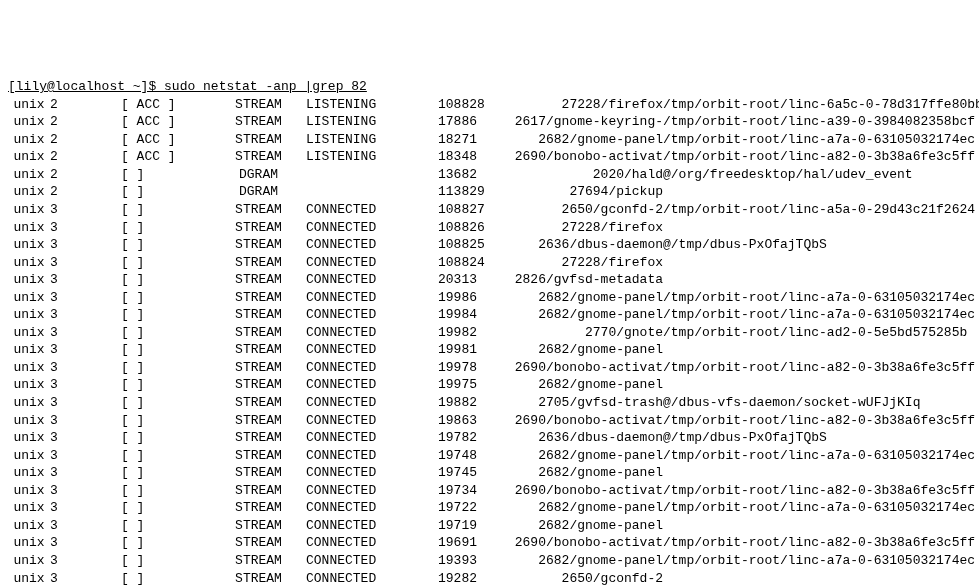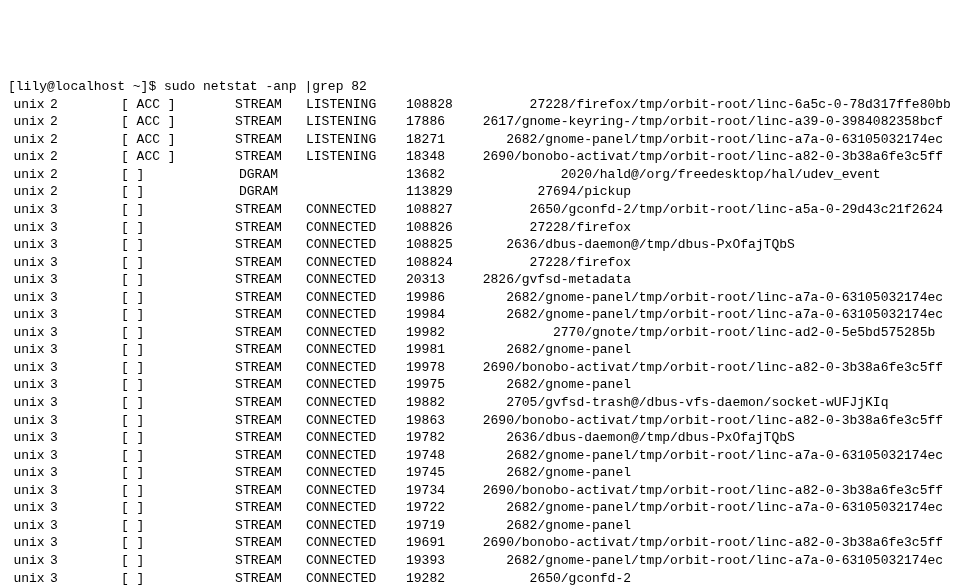--- a/index.html
+++ b/index.html
@@ -7,30 +7,31 @@
       font-size: 13px;
       background: white;
       color: black;
       margin: 0;
       padding: 8px;
       white-space: pre;
       line-height: 1.35;
     }
     .prompt {
       display: inline;
+      text-decoration: underline;
     }
     .row {
       display: block;
     }
     .col-proto { display: inline-block; width: 42px; text-align: center; }
     .col-refcnt { display: inline-block; width: 56px; text-align: left; }
     .col-flags { display: inline-block; width: 90px; margin-left: 15px; }
     .col-type { display: inline-block; width: 95px; text-align: center; }
     .col-state { display: inline-block; width: 100px; }
-    .col-inode { display: inline-block; width: 55px; }
+    .col-inode { display: inline-block; width: 55px; margin-left: 32px; }
     .col-prog { display: inline-block; width: 170px; text-align: right; }
     .col-path { display: inline-block; }
   </style>
 </head>
 <body>
 
 
 
 <div><span class="prompt">[lily@localhost ~]$ sudo netstat -anp |grep 82</span>
 <div id="rows-container"><div class="row"><span class="col-proto">unix</span><span class="col-refcnt">2</span><span class="col-flags">[ ACC ]</span><span class="col-type">STREAM</span><span class="col-state">LISTENING</span><span class="col-inode">108828</span><span class="col-prog">27228/firefox</span><span class="col-path">/tmp/orbit-root/linc-6a5c-0-78d317ffe80bb</span></div><div class="row"><span class="col-proto">unix</span><span class="col-refcnt">2</span><span class="col-flags">[ ACC ]</span><span class="col-type">STREAM</span><span class="col-state">LISTENING</span><span class="col-inode">17886</span><span class="col-prog">2617/gnome-keyring-</span><span class="col-path">/tmp/orbit-root/linc-a39-0-3984082358bcf</span></div><div class="row"><span class="col-proto">unix</span><span class="col-refcnt">2</span><span class="col-flags">[ ACC ]</span><span class="col-type">STREAM</span><span class="col-state">LISTENING</span><span class="col-inode">18271</span><span class="col-prog">2682/gnome-panel</span><span class="col-path">/tmp/orbit-root/linc-a7a-0-63105032174ec</span></div><div class="row"><span class="col-proto">unix</span><span class="col-refcnt">2</span><span class="col-flags">[ ACC ]</span><span class="col-type">STREAM</span><span class="col-state">LISTENING</span><span class="col-inode">18348</span><span class="col-prog">2690/bonobo-activat</span><span class="col-path">/tmp/orbit-root/linc-a82-0-3b38a6fe3c5ff</span></div><div class="row"><span class="col-proto">unix</span><span class="col-refcnt">2</span><span class="col-flags">[ ]</span><span class="col-type">DGRAM</span><span class="col-state"></span><span class="col-inode">13682</span><span class="col-prog">2020/hald</span><span class="col-path">@/org/freedesktop/hal/udev_event</span></div><div class="row"><span class="col-proto">unix</span><span class="col-refcnt">2</span><span class="col-flags">[ ]</span><span class="col-type">DGRAM</span><span class="col-state"></span><span class="col-inode">113829</span><span class="col-prog">27694/pickup</span><span class="col-path"></span></div><div class="row"><span class="col-proto">unix</span><span class="col-refcnt">3</span><span class="col-flags">[ ]</span><span class="col-type">STREAM</span><span class="col-state">CONNECTED</span><span class="col-inode">108827</span><span class="col-prog">2650/gconfd-2</span><span class="col-path">/tmp/orbit-root/linc-a5a-0-29d43c21f2624</span></div><div class="row"><span class="col-proto">unix</span><span class="col-refcnt">3</span><span class="col-flags">[ ]</span><span class="col-type">STREAM</span><span class="col-state">CONNECTED</span><span class="col-inode">108826</span><span class="col-prog">27228/firefox</span><span class="col-path"></span></div><div class="row"><span class="col-proto">unix</span><span class="col-refcnt">3</span><span class="col-flags">[ ]</span><span class="col-type">STREAM</span><span class="col-state">CONNECTED</span><span class="col-inode">108825</span><span class="col-prog">2636/dbus-daemon</span><span class="col-path">@/tmp/dbus-PxOfajTQbS</span></div><div class="row"><span class="col-proto">unix</span><span class="col-refcnt">3</span><span class="col-flags">[ ]</span><span class="col-type">STREAM</span><span class="col-state">CONNECTED</span><span class="col-inode">108824</span><span class="col-prog">27228/firefox</span><span class="col-path"></span></div><div class="row"><span class="col-proto">unix</span><span class="col-refcnt">3</span><span class="col-flags">[ ]</span><span class="col-type">STREAM</span><span class="col-state">CONNECTED</span><span class="col-inode">20313</span><span class="col-prog">2826/gvfsd-metadata</span><span class="col-path"></span></div><div class="row"><span class="col-proto">unix</span><span class="col-refcnt">3</span><span class="col-flags">[ ]</span><span class="col-type">STREAM</span><span class="col-state">CONNECTED</span><span class="col-inode">19986</span><span class="col-prog">2682/gnome-panel</span><span class="col-path">/tmp/orbit-root/linc-a7a-0-63105032174ec</span></div><div class="row"><span class="col-proto">unix</span><span class="col-refcnt">3</span><span class="col-flags">[ ]</span><span class="col-type">STREAM</span><span class="col-state">CONNECTED</span><span class="col-inode">19984</span><span class="col-prog">2682/gnome-panel</span><span class="col-path">/tmp/orbit-root/linc-a7a-0-63105032174ec</span></div><div class="row"><span class="col-proto">unix</span><span class="col-refcnt">3</span><span class="col-flags">[ ]</span><span class="col-type">STREAM</span><span class="col-state">CONNECTED</span><span class="col-inode">19982</span><span class="col-prog">2770/gnote</span><span class="col-path">/tmp/orbit-root/linc-ad2-0-5e5bd575285b</span></div><div class="row"><span class="col-proto">unix</span><span class="col-refcnt">3</span><span class="col-flags">[ ]</span><span class="col-type">STREAM</span><span class="col-state">CONNECTED</span><span class="col-inode">19981</span><span class="col-prog">2682/gnome-panel</span><span class="col-path"></span></div><div class="row"><span class="col-proto">unix</span><span class="col-refcnt">3</span><span class="col-flags">[ ]</span><span class="col-type">STREAM</span><span class="col-state">CONNECTED</span><span class="col-inode">19978</span><span class="col-prog">2690/bonobo-activat</span><span class="col-path">/tmp/orbit-root/linc-a82-0-3b38a6fe3c5ff</span></div><div class="row"><span class="col-proto">unix</span><span class="col-refcnt">3</span><span class="col-flags">[ ]</span><span class="col-type">STREAM</span><span class="col-state">CONNECTED</span><span class="col-inode">19975</span><span class="col-prog">2682/gnome-panel</span><span class="col-path"></span></div><div class="row"><span class="col-proto">unix</span><span class="col-refcnt">3</span><span class="col-flags">[ ]</span><span class="col-type">STREAM</span><span class="col-state">CONNECTED</span><span class="col-inode">19882</span><span class="col-prog">2705/gvfsd-trash</span><span class="col-path">@/dbus-vfs-daemon/socket-wUFJjKIq</span></div><div class="row"><span class="col-proto">unix</span><span class="col-refcnt">3</span><span class="col-flags">[ ]</span><span class="col-type">STREAM</span><span class="col-state">CONNECTED</span><span class="col-inode">19863</span><span class="col-prog">2690/bonobo-activat</span><span class="col-path">/tmp/orbit-root/linc-a82-0-3b38a6fe3c5ff</span></div><div class="row"><span class="col-proto">unix</span><span class="col-refcnt">3</span><span class="col-flags">[ ]</span><span class="col-type">STREAM</span><span class="col-state">CONNECTED</span><span class="col-inode">19782</span><span class="col-prog">2636/dbus-daemon</span><span class="col-path">@/tmp/dbus-PxOfajTQbS</span></div><div class="row"><span class="col-proto">unix</span><span class="col-refcnt">3</span><span class="col-flags">[ ]</span><span class="col-type">STREAM</span><span class="col-state">CONNECTED</span><span class="col-inode">19748</span><span class="col-prog">2682/gnome-panel</span><span class="col-path">/tmp/orbit-root/linc-a7a-0-63105032174ec</span></div><div class="row"><span class="col-proto">unix</span><span class="col-refcnt">3</span><span class="col-flags">[ ]</span><span class="col-type">STREAM</span><span class="col-state">CONNECTED</span><span class="col-inode">19745</span><span class="col-prog">2682/gnome-panel</span><span class="col-path"></span></div><div class="row"><span class="col-proto">unix</span><span class="col-refcnt">3</span><span class="col-flags">[ ]</span><span class="col-type">STREAM</span><span class="col-state">CONNECTED</span><span class="col-inode">19734</span><span class="col-prog">2690/bonobo-activat</span><span class="col-path">/tmp/orbit-root/linc-a82-0-3b38a6fe3c5ff</span></div><div class="row"><span class="col-proto">unix</span><span class="col-refcnt">3</span><span class="col-flags">[ ]</span><span class="col-type">STREAM</span><span class="col-state">CONNECTED</span><span class="col-inode">19722</span><span class="col-prog">2682/gnome-panel</span><span class="col-path">/tmp/orbit-root/linc-a7a-0-63105032174ec</span></div><div class="row"><span class="col-proto">unix</span><span class="col-refcnt">3</span><span class="col-flags">[ ]</span><span class="col-type">STREAM</span><span class="col-state">CONNECTED</span><span class="col-inode">19719</span><span class="col-prog">2682/gnome-panel</span><span class="col-path"></span></div><div class="row"><span class="col-proto">unix</span><span class="col-refcnt">3</span><span class="col-flags">[ ]</span><span class="col-type">STREAM</span><span class="col-state">CONNECTED</span><span class="col-inode">19691</span><span class="col-prog">2690/bonobo-activat</span><span class="col-path">/tmp/orbit-root/linc-a82-0-3b38a6fe3c5ff</span></div><div class="row"><span class="col-proto">unix</span><span class="col-refcnt">3</span><span class="col-flags">[ ]</span><span class="col-type">STREAM</span><span class="col-state">CONNECTED</span><span class="col-inode">19393</span><span class="col-prog">2682/gnome-panel</span><span class="col-path">/tmp/orbit-root/linc-a7a-0-63105032174ec</span></div><div class="row"><span class="col-proto">unix</span><span class="col-refcnt">3</span><span class="col-flags">[ ]</span><span class="col-type">STREAM</span><span class="col-state">CONNECTED</span><span class="col-inode">19282</span><span class="col-prog">2650/gconfd-2</span><span class="col-path"></span></div></div></div>

